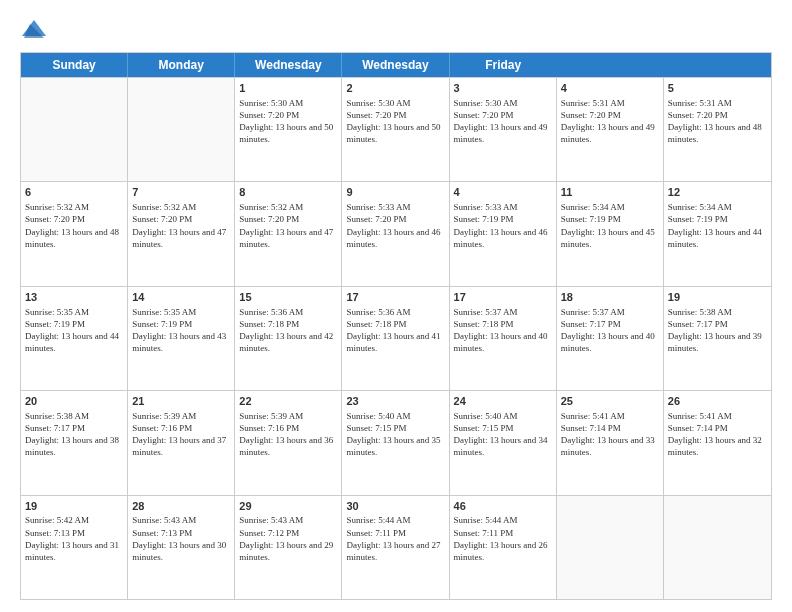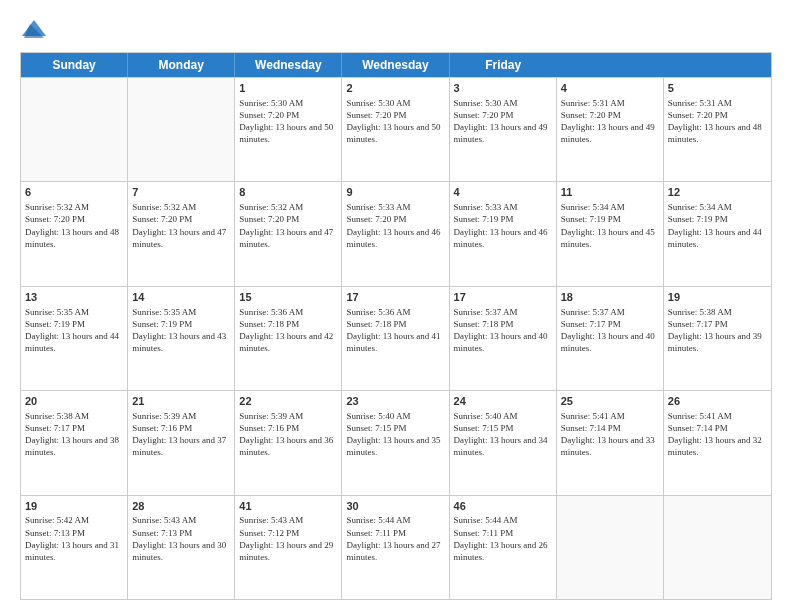--- a/index.html
+++ b/index.html
@@ -310,21 +310,21 @@
 Sunset: 7:13 PM
 Daylight: 13 hours and 31 minutes.</div>
           </div>
           <div class="cal-cell">
             <span class="cell-day">28</span>
             <div class="cell-info" style="white-space: pre-line;">Sunrise: 5:43 AM
 Sunset: 7:13 PM
 Daylight: 13 hours and 30 minutes.</div>
           </div>
           <div class="cal-cell">
-            <span class="cell-day">41</span>
+            <span class="cell-day">29</span>
             <div class="cell-info" style="white-space: pre-line;">Sunrise: 5:43 AM
 Sunset: 7:12 PM
 Daylight: 13 hours and 29 minutes.</div>
           </div>
           <div class="cal-cell">
             <span class="cell-day">30</span>
             <div class="cell-info" style="white-space: pre-line;">Sunrise: 5:44 AM
 Sunset: 7:11 PM
 Daylight: 13 hours and 27 minutes.</div>
           </div>

